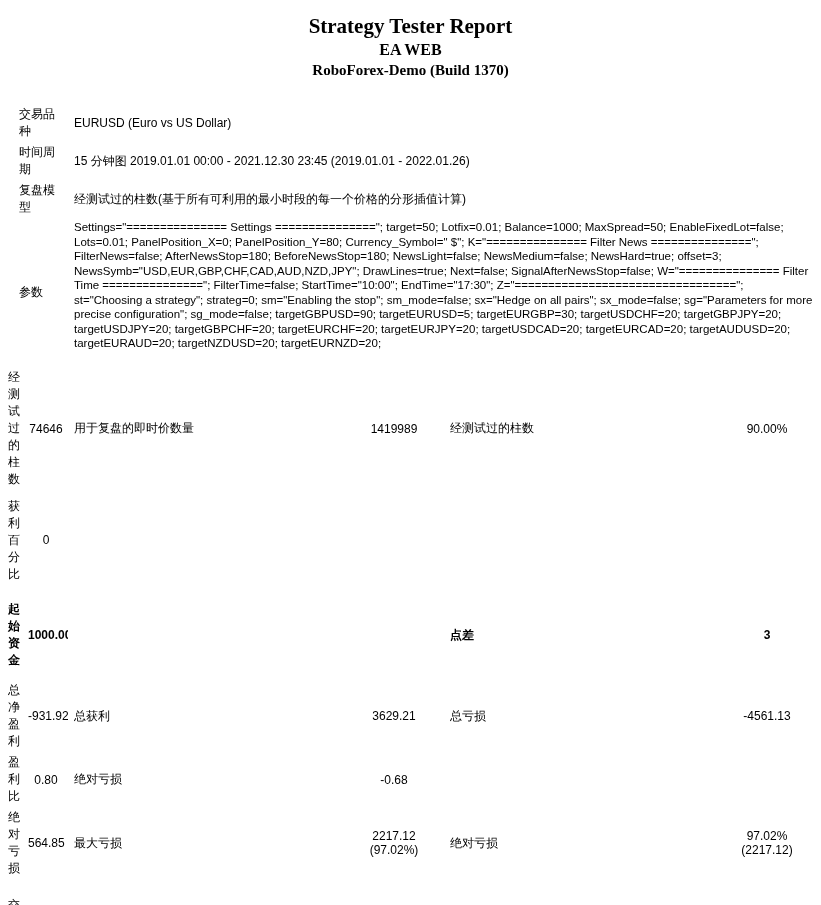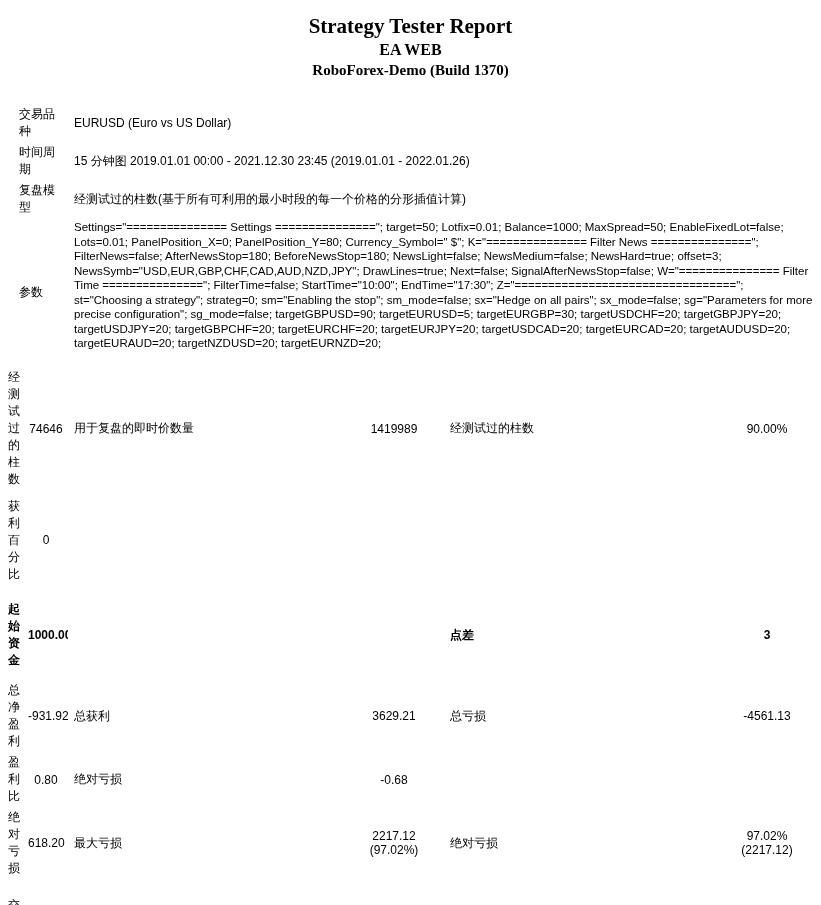--- a/index.html
+++ b/index.html
@@ -143,21 +143,21 @@
   <tr class="sr4">
     <td class="vlbl">盈利比</td>
     <td class="num">0.80</td>
     <td class="lbl">绝对亏损</td>
     <td class="num">-0.68</td>
     <td class="lbl"></td>
     <td class="num"></td>
   </tr>
   <tr class="sr5">
     <td class="vlbl">绝对亏损</td>
-    <td class="num">618.20</td>
+    <td class="num">564.85</td>
     <td class="lbl">最大亏损</td>
     <td class="num">2217.12 (97.02%)</td>
     <td class="lbl">绝对亏损</td>
     <td class="num">97.02% (2217.12)</td>
   </tr>
   <tr class="sr6">
     <td class="vlbl">交易单总计</td>
     <td class="num">1370</td>
     <td class="lbl">卖单 (%获利百分比)</td>
     <td class="num">697 (87.23%)</td>

